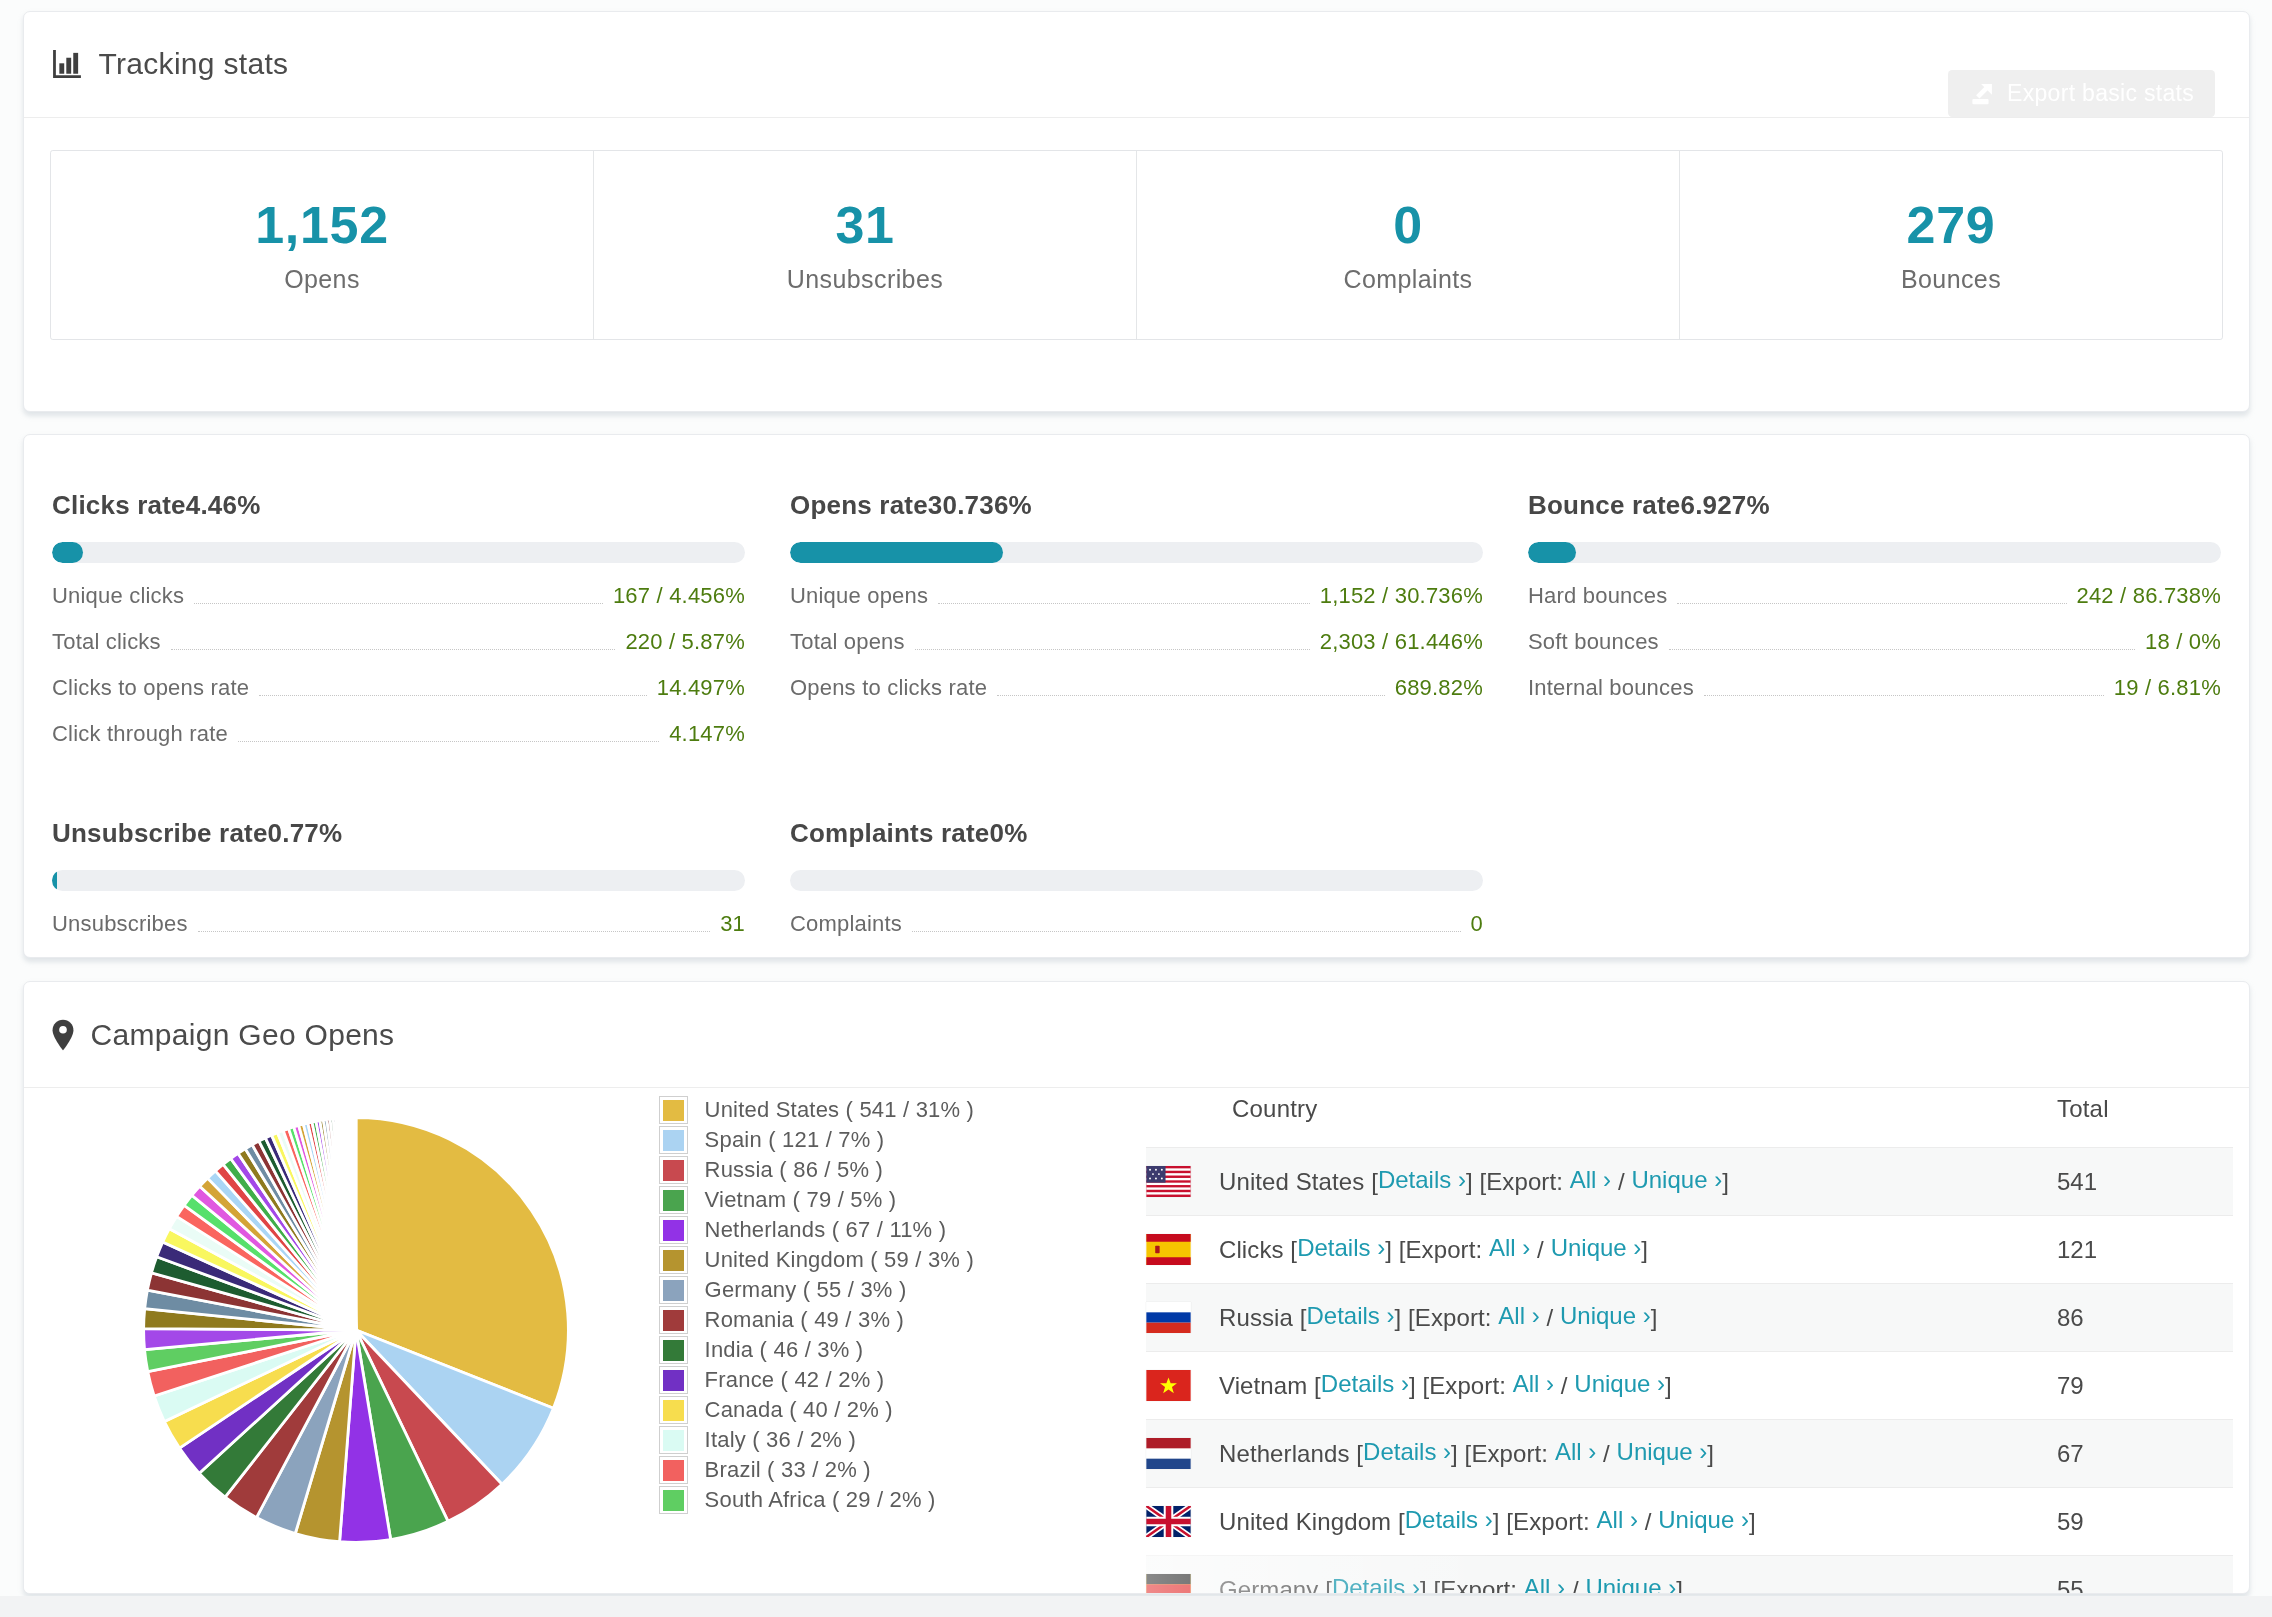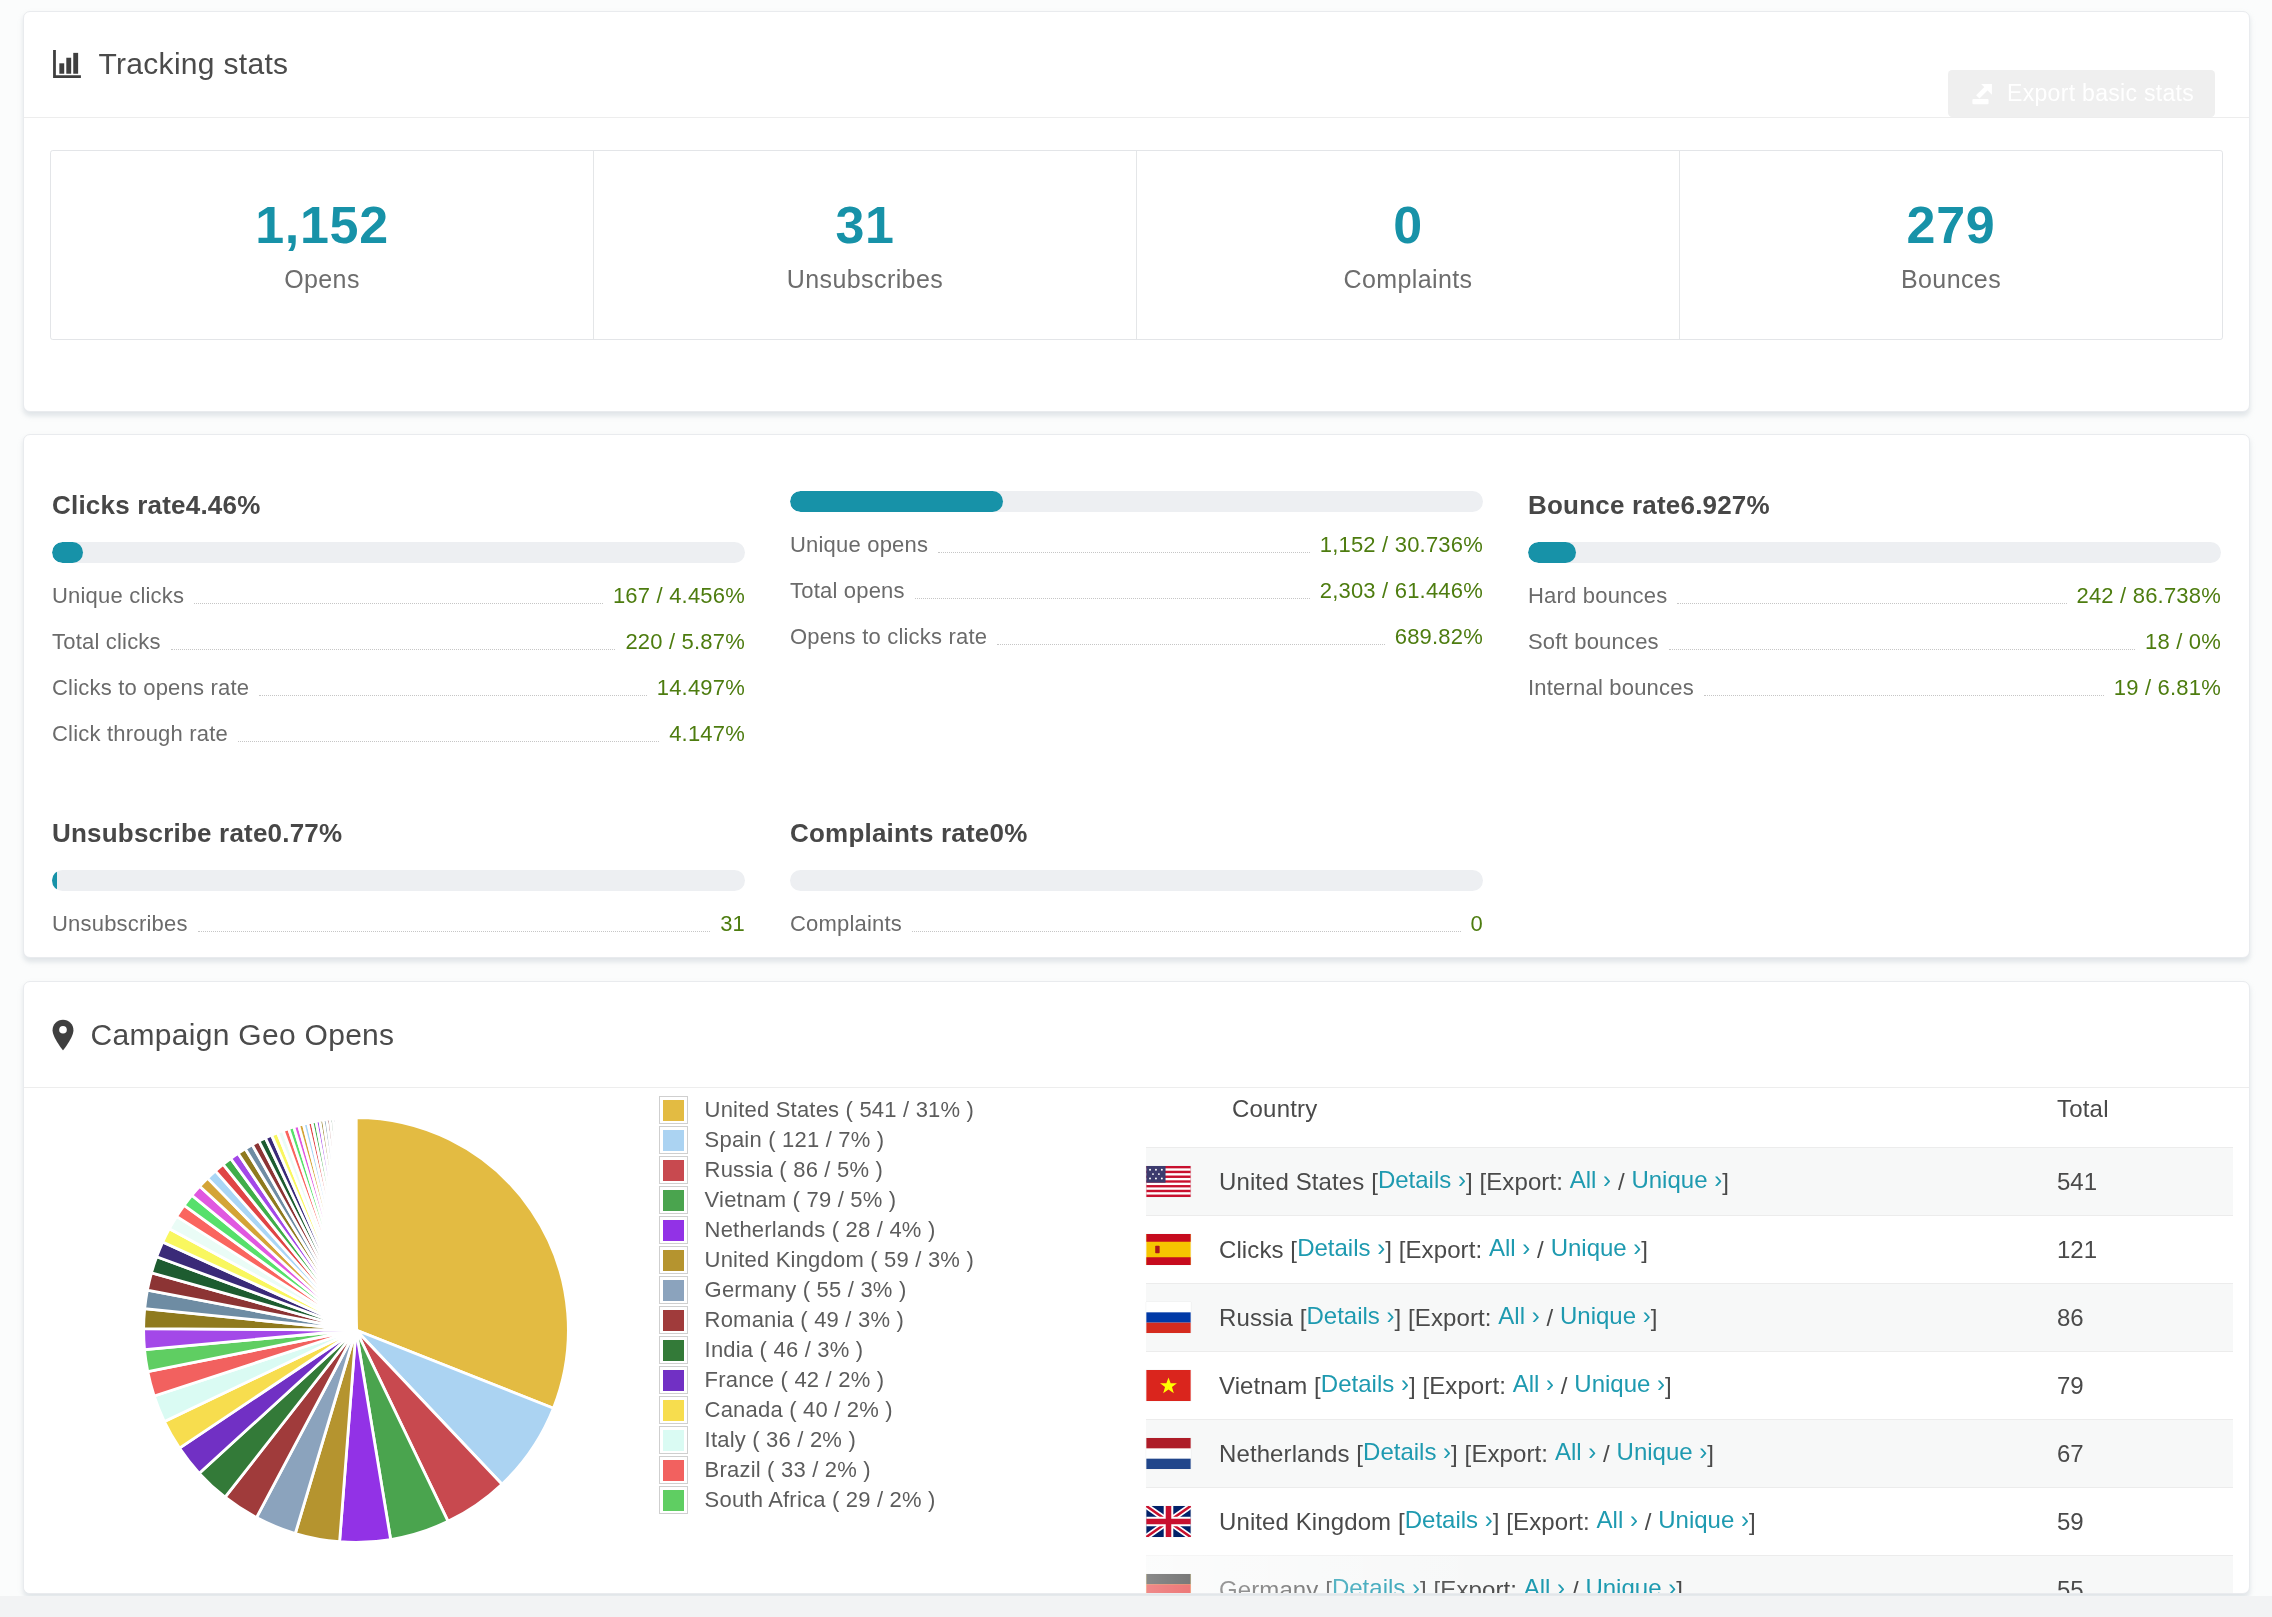--- a/index.html
+++ b/index.html
@@ -149,20 +149,24 @@
             <span class="val">14.497%</span>
           </div>
           <div class="rate-row">
             <span class="lbl">Click through rate</span>
             <span class="leader"></span>
             <span class="val">4.147%</span>
           </div>
         </div>
       </div>
       <div class="rate-section">
+        <div class="rate-head">
+          <span class="rate-title">Opens rate</span>
+          <span class="rate-value">30.736%</span>
+        </div>
         <div class="bar-track">
           <div class="bar-fill" style="width:30.736%;background:#1792a8"></div>
         </div>
         <div class="rate-rows">
           <div class="rate-row">
             <span class="lbl">Unique opens</span>
             <span class="leader"></span>
             <span class="val">1,152 / 30.736%</span>
           </div>
           <div class="rate-row">
@@ -334,21 +338,21 @@
         <div class="legend-item">
           <span class="legend-swatch">
             <i style="background:#4aa44e"></i>
           </span>
           <span>Vietnam ( 79 / 5% )</span>
         </div>
         <div class="legend-item">
           <span class="legend-swatch">
             <i style="background:#9232e6"></i>
           </span>
-          <span>Netherlands ( 28 / 4% )</span>
+          <span>Netherlands ( 67 / 11% )</span>
         </div>
         <div class="legend-item">
           <span class="legend-swatch">
             <i style="background:#b5942f"></i>
           </span>
           <span>United Kingdom ( 59 / 3% )</span>
         </div>
         <div class="legend-item">
           <span class="legend-swatch">
             <i style="background:#8ba3bd"></i>

